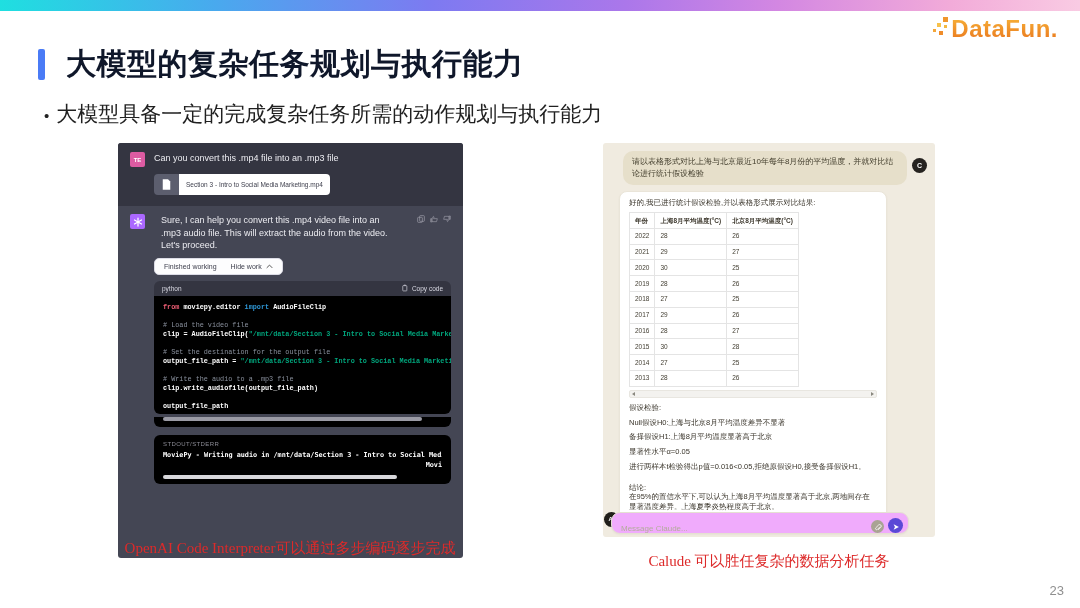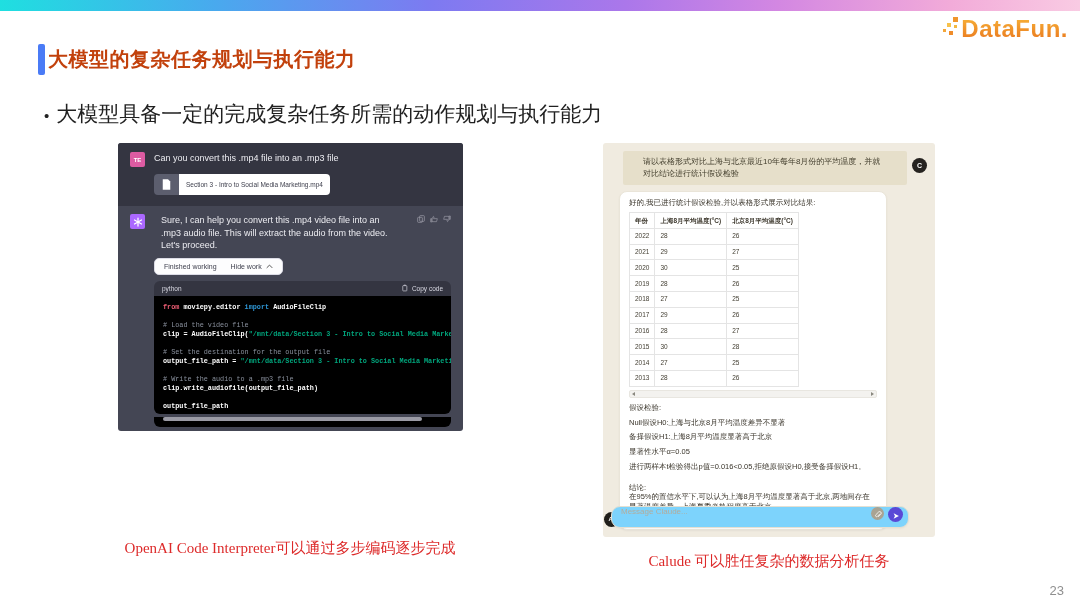--- a/index.html
+++ b/index.html
@@ -3,39 +3,39 @@
 <meta charset="utf-8">
 <style>
   *{box-sizing:border-box;margin:0;padding:0}
   html,body{background:#e8e8e8}
   .slide{position:relative;width:1080px;height:608px;background:#fff;overflow:hidden;
          font-family:"Liberation Sans",sans-serif;margin:0 auto}
   
   .grad-bar{position:absolute;top:0;left:0;width:100%;height:11px;
     background:linear-gradient(90deg,#1fdfe0 0%,#49a9ee 20%,#7d7af1 40%,#ab77ea 58%,#d387e2 72%,#f2abd9 88%,#f9cbe3 100%)}
   
-  .logo{position:absolute;top:15px;right:12px;display:flex;align-items:flex-end;gap:2px}
+  .logo{position:absolute;top:15px;right:22px;display:flex;align-items:flex-end;gap:2px}
   .logo-dots{position:relative;width:16px;height:26px}
   .logo-dots i{position:absolute;display:block}
   .logo-text{font-size:24px;font-weight:bold;letter-spacing:.5px;
     background:linear-gradient(180deg,#f8b63a,#e8721b);-webkit-background-clip:text;background-clip:text;color:transparent}
   
   .title-row{position:absolute;top:44px;left:38px;display:flex;align-items:center}
   .title-bar{width:7px;height:31px;border-radius:2px;background:#4a7bf6}
-  .title-text{margin-left:3px;font-size:20px;font-weight:bold;color:#c2410c;letter-spacing:.5px}
+  .title-text{margin-left:21px;font-size:30px;font-weight:bold;color:#0f172a;letter-spacing:.5px}
   .bullet{position:absolute;top:100px;left:44px;font-size:21px;color:#212121;display:flex;gap:7px;align-items:baseline}
   .bdot{font-size:15px}
   
   .cap{position:absolute;font-family:"Liberation Serif",serif;color:#dd2a2a;font-size:15px;text-align:center;line-height:1.25}
   .cap-left{left:100px;top:539px;width:380px}
   .cap-right{left:603px;top:552px;width:332px}
   .pagenum{position:absolute;right:16px;bottom:10px;font-size:13px;color:#8f8f8f}
 
   
-  .cg{position:absolute;left:118px;top:143px;width:345px;height:288px;background:#444654;
+  .cg{position:absolute;left:118px;top:143px;width:345px;height:415px;background:#444654;
       border-radius:3px;overflow:hidden;color:#ececf1}
   .cg-user{background:#343541;padding:9px 12px 11px}
   .cg-flex{display:flex;gap:9px}
   .cg-av{flex:none;width:15px;height:15px;border-radius:2px;display:flex;align-items:center;justify-content:center}
   .cg-av-user{background:#dd5ba2;color:#fff;font-size:6px;font-weight:bold}
   .cg-av-ai{background:#ab68ff}
   .cg-msg{font-size:9px;line-height:1.4;color:#ececf1}
   .cg-chip{margin:7px 0 0 24px;display:inline-flex;height:21px;border-radius:4px;overflow:hidden}
   .cg-chip-ic{width:25px;background:#5c5e6e;display:flex;align-items:center;justify-content:center}
   .cg-chip-label{background:#fff;color:#3f404e;font-size:6.5px;display:flex;align-items:center;padding:0 7px;white-space:nowrap}
@@ -60,21 +60,21 @@
   .outblk{margin-top:8px;background:#000;border-radius:6px;padding:6px 9px 3px}
   .outlabel{font-size:6px;color:#8a8a94;letter-spacing:.4px;margin-bottom:4px}
   .outline{font-family:"DejaVu Sans Mono",monospace;font-size:6.8px;line-height:1.45;white-space:pre;overflow:hidden;color:#fff;font-weight:bold}
   .outline2{text-align:right}
   .hscroll2{height:4px;background:#d8d8dc;border-radius:2px;margin:5px 0 2px;width:84%}
 
   
   .cl{position:absolute;left:603px;top:143px;width:332px;height:394px;background:#f0ebe0;border-radius:3px;
       overflow:hidden;color:#3a352b;padding:8px 8px 0}
   .cl-userrow{display:flex;align-items:flex-start;gap:5px;margin-left:12px}
-  .cl-bubble{background:#e6dfca;border-radius:2px;padding:5px 20px;font-size:8px;line-height:1.5;flex:1;color:#45402f}
+  .cl-bubble{background:#e6dfca;border-radius:10px;padding:5px 9px;font-size:8px;line-height:1.5;flex:1;color:#45402f}
   .cl-uav{flex:none;width:15px;height:15px;border-radius:50%;background:#262320;color:#fff;font-size:7px;
           font-weight:bold;display:flex;align-items:center;justify-content:center;margin-top:7px}
   .cl-card{position:relative;margin:6px 40px 0 8px;background:#fff;border:1px solid #eae5d9;border-radius:8px;
            padding:6px 9px 5px;box-shadow:0 1px 2px rgba(0,0,0,.05)}
   .cl-intro{font-size:7.5px}
   .cl-table{margin-top:4px;border-collapse:collapse;font-size:6.5px;color:#454034}
   .cl-table th,.cl-table td{border:1px solid #e4e4e4;padding:3.5px 5px;text-align:left;font-weight:normal;line-height:1.2}
   .cl-table th{font-weight:bold;color:#3c372c}
   .cl-table th:nth-child(1),.cl-table td:nth-child(1){min-width:18px}
   .cl-table th:nth-child(2),.cl-table td:nth-child(2){min-width:64px}
@@ -85,21 +85,21 @@
   .arr-l{border-right:3.5px solid #8a887f}
   .arr-r{border-left:3.5px solid #8a887f}
   .cl-p{font-size:7.5px;line-height:1.3;margin-top:5px}
   .cl-conc{margin-top:11px;font-size:7.5px;line-height:1.3}
   .cl-footer{margin-top:4px;display:flex;align-items:center;gap:3px;color:#a29c8e;font-size:6.5px}
   .cl-act{display:inline-flex;align-items:center;gap:2px;cursor:pointer}
   .cl-act+.cl-act{margin-left:5px}
   .cl-footer .sp{flex:1}
   .cl-logo{position:absolute;left:-16px;bottom:2px;width:15px;height:15px;border-radius:50%;background:#211f1b;
            color:#fff;font-size:6px;font-weight:bold;display:flex;align-items:center;justify-content:center}
-  .cl-input{position:absolute;left:8px;bottom:9px;width:298px;display:flex;align-items:flex-start;background:#7dd3fc;
+  .cl-input{position:absolute;left:8px;bottom:3px;width:298px;display:flex;align-items:flex-end;background:#f0abfc;
             border:1px solid #e5e0d2;border-radius:9px;height:22px;padding:0 5px 0 9px;box-shadow:0 1px 2px rgba(0,0,0,.04)}
   .cl-input-field{border:none;background:transparent;outline:none;flex:1;font-size:8px;color:#6b6455;
                   font-family:"Liberation Sans",sans-serif}
   .cl-input-field::placeholder{color:#b3ac9c}
   .clip-btn{flex:none;width:13px;height:13px;border-radius:50%;background:#a9a393;display:flex;align-items:center;
             justify-content:center;margin-right:4px;cursor:pointer}
   .send-btn{flex:none;width:15px;height:15px;border-radius:50%;background:#5a49d6;display:flex;align-items:center;
             justify-content:center;cursor:pointer}
 </style>
 </head>

